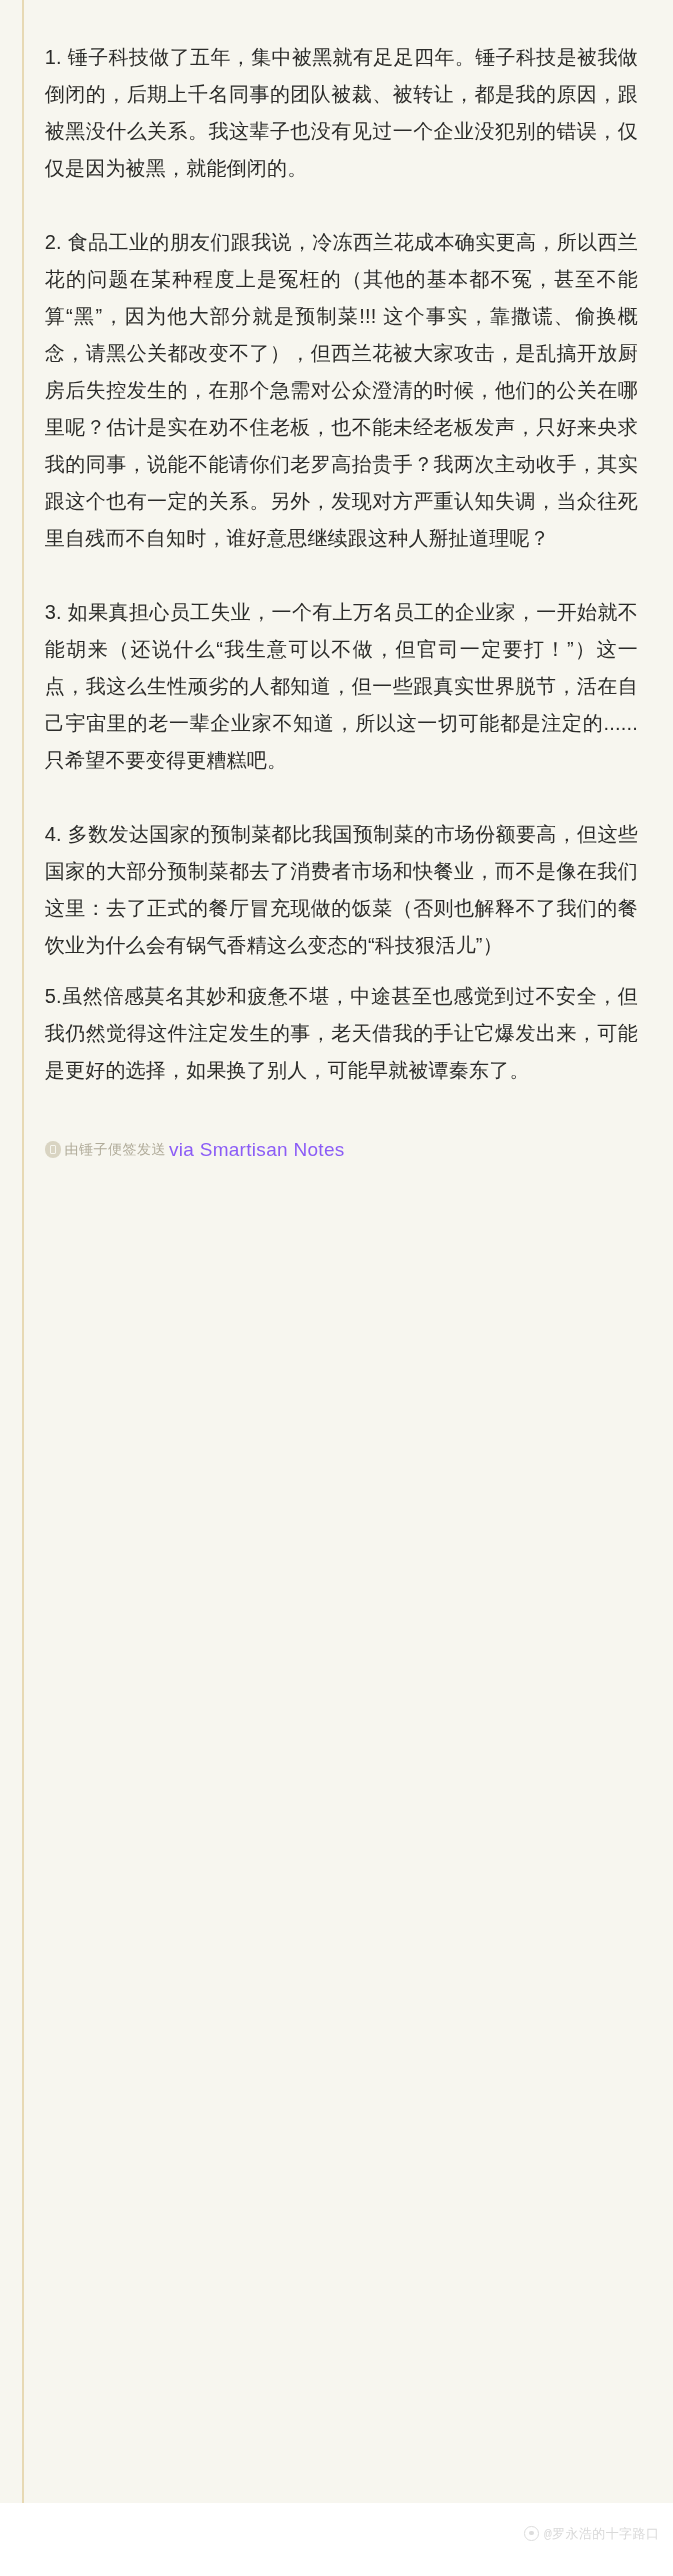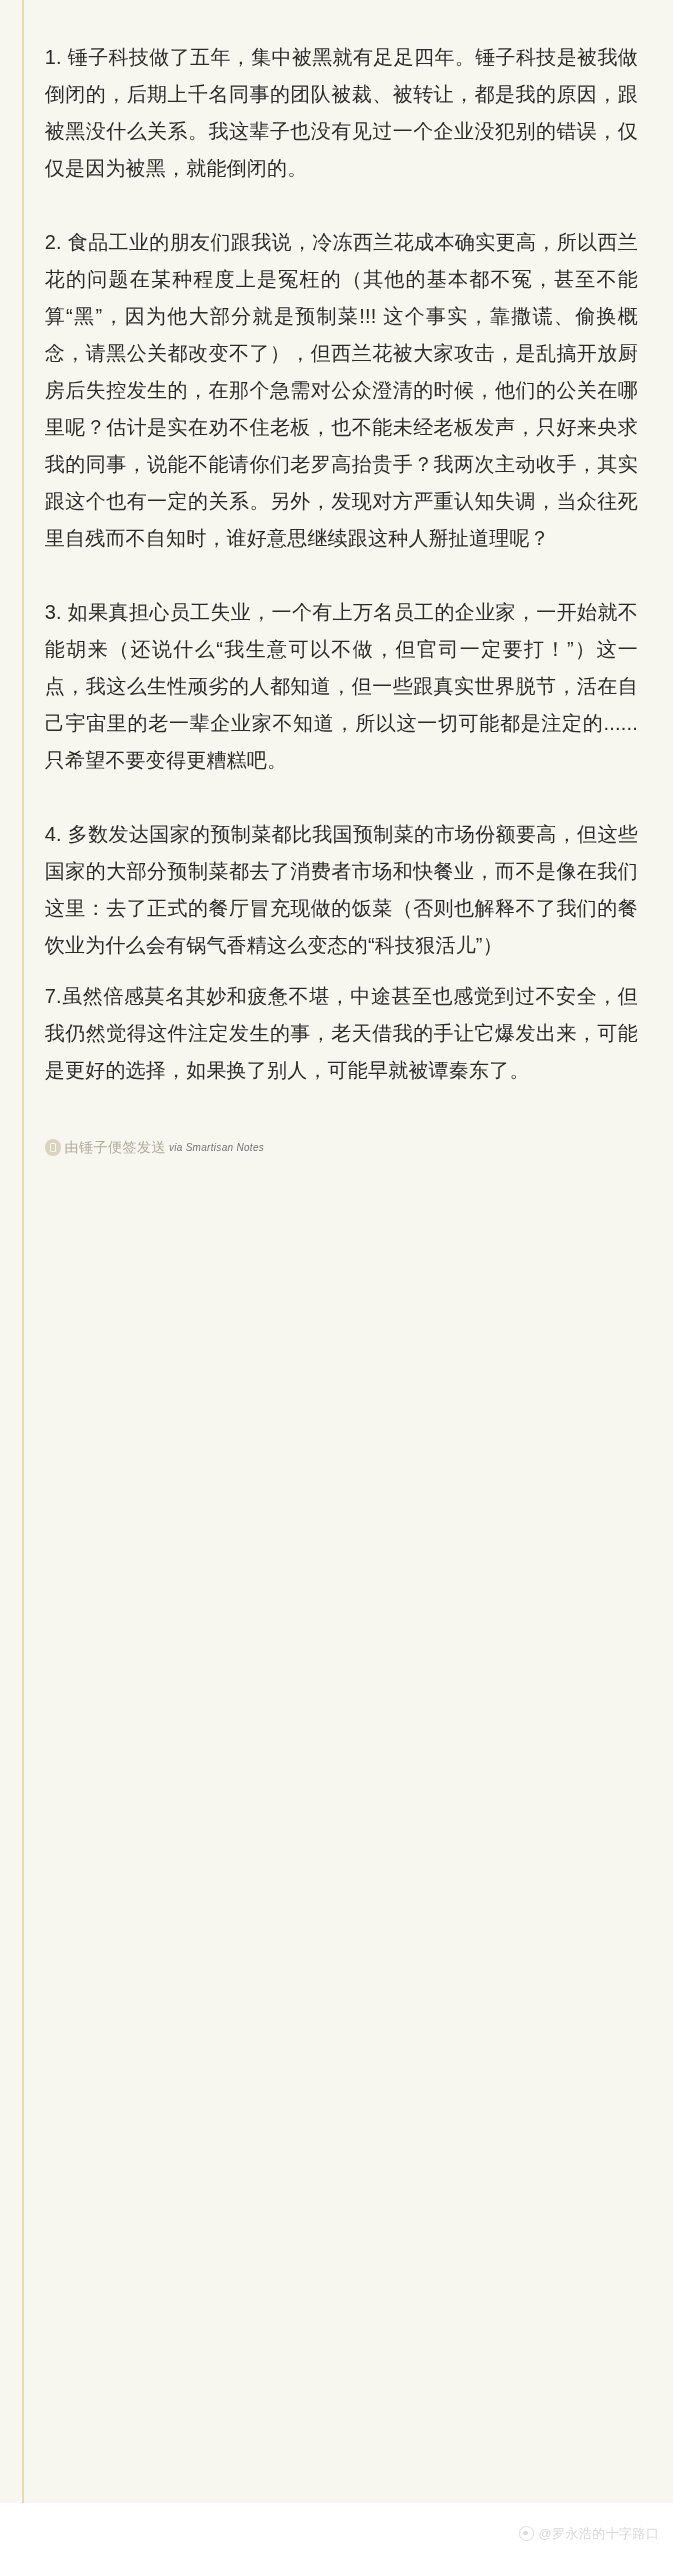--- a/index.html
+++ b/index.html
@@ -82,30 +82,30 @@
     border: 1.6px solid #f7f6ef;
     border-radius: 1px;
     box-sizing: border-box;
   }
   .footer .f-main {
     color: #b0ab99;
     font-size: 14px;
     letter-spacing: 0.5px;
   }
   .footer .f-sub {
-    color: #737373;
-    font-size: 10px;
-    font-style: italic;
+    color: #8b5cf6;
+    font-size: 19px;
     letter-spacing: 0.3px;
   }
   .bottom-bar {
     width: 673px;
     height: 73px;
     background: #ffffff;
     position: relative;
+    font-family: Liberation Mono, monospace;
   }
   .watermark {
     position: absolute;
     right: 13.7px;
     top: 21.5px;
     display: flex;
     align-items: center;
     gap: 4.9px;
     color: #d9d9d9;
     font-size: 13px;
@@ -137,21 +137,21 @@
 <div class="page">
 
   <div class="note-card">
     <div class="left-rule"></div>
 
     <div class="note-body">
       <p class="para">1. 锤子科技做了五年，集中被黑就有足足四年。锤子科技是被我做倒闭的，后期上千名同事的团队被裁、被转让，都是我的原因，跟被黑没什么关系。我这辈子也没有见过一个企业没犯别的错误，仅仅是因为被黑，就能倒闭的。</p>
       <p class="para">2. 食品工业的朋友们跟我说，冷冻西兰花成本确实更高，所以西兰花的问题在某种程度上是冤枉的（其他的基本都不冤，甚至不能算“黑”，因为他大部分就是预制菜!!! 这个事实，靠撒谎、偷换概念，请黑公关都改变不了），但西兰花被大家攻击，是乱搞开放厨房后失控发生的，在那个急需对公众澄清的时候，他们的公关在哪里呢？估计是实在劝不住老板，也不能未经老板发声，只好来央求我的同事，说能不能请你们老罗高抬贵手？我两次主动收手，其实跟这个也有一定的关系。另外，发现对方严重认知失调，当众往死里自残而不自知时，谁好意思继续跟这种人掰扯道理呢？</p>
       <p class="para">3. 如果真担心员工失业，一个有上万名员工的企业家，一开始就不能胡来（还说什么“我生意可以不做，但官司一定要打！”）这一点，我这么生性顽劣的人都知道，但一些跟真实世界脱节，活在自己宇宙里的老一辈企业家不知道，所以这一切可能都是注定的......只希望不要变得更糟糕吧。</p>
       <p class="para tight">4. 多数发达国家的预制菜都比我国预制菜的市场份额要高，但这些国家的大部分预制菜都去了消费者市场和快餐业，而不是像在我们这里：去了正式的餐厅冒充现做的饭菜（否则也解释不了我们的餐饮业为什么会有锅气香精这么变态的“科技狠活儿”）</p>
-      <p class="para">7.虽然倍感莫名其妙和疲惫不堪，中途甚至也感觉到过不安全，但我仍然觉得这件注定发生的事，老天借我的手让它爆发出来，可能是更好的选择，如果换了别人，可能早就被谭秦东了。</p>
+      <p class="para">5.虽然倍感莫名其妙和疲惫不堪，中途甚至也感觉到过不安全，但我仍然觉得这件注定发生的事，老天借我的手让它爆发出来，可能是更好的选择，如果换了别人，可能早就被谭秦东了。</p>
     </div>
 
     <div class="footer">
       <span class="logo-dot"></span>
       <span class="f-main">由锤子便签发送</span>
       <span class="f-sub">via Smartisan Notes</span>
     </div>
   </div>
 
   <div class="bottom-bar">

